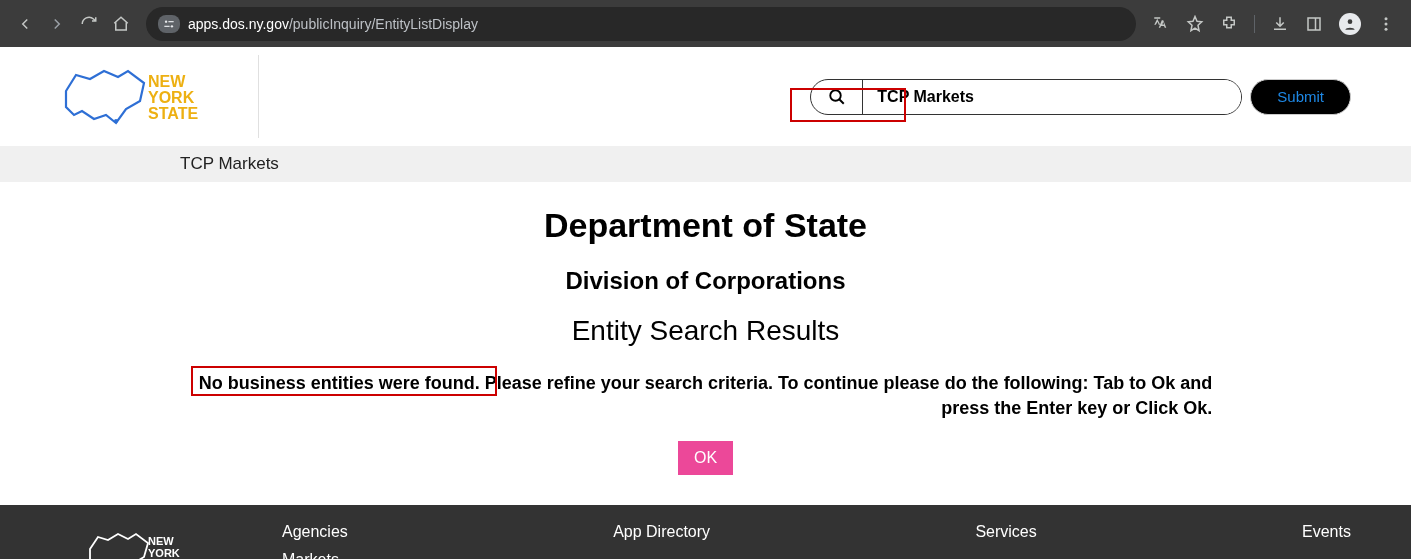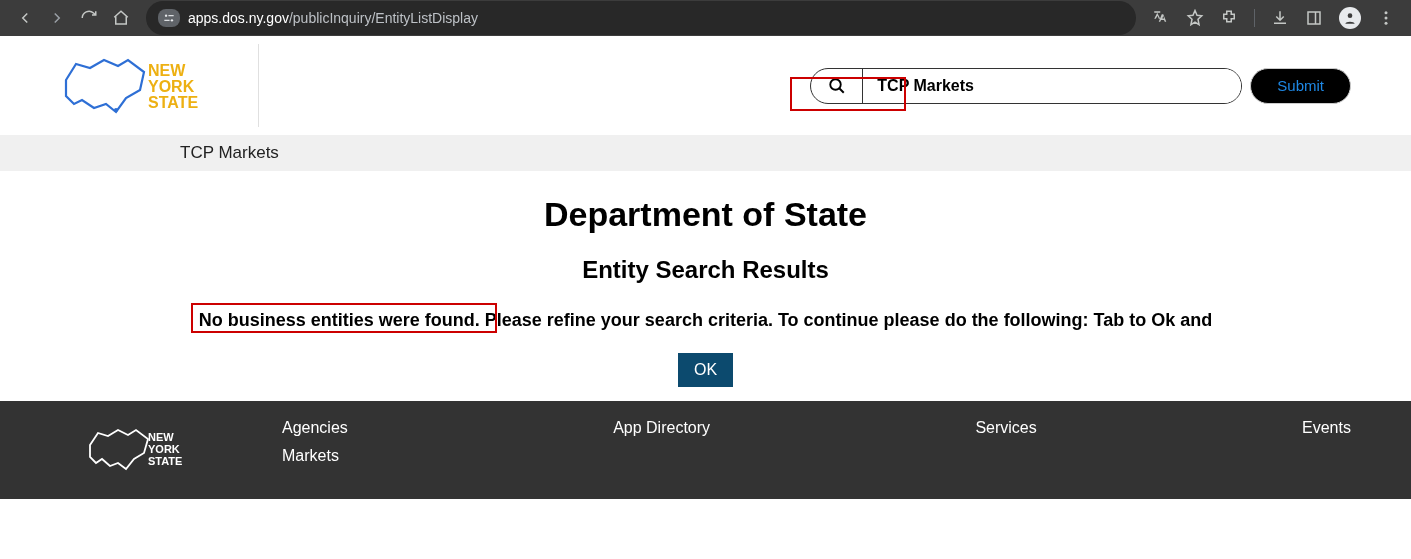--- a/index.html
+++ b/index.html
@@ -1,21 +1,21 @@
 <!DOCTYPE html>
 <html><head>
 <meta charset="utf-8">
 <style>
   * { margin: 0; padding: 0; box-sizing: border-box; }
   body { font-family: Arial, Helvetica, sans-serif; background: #fff; width: 1411px; }
 
   
   .browser-bar {
     background: #3c3c3c;
-    height: 36px;
+    height: 47px;
     display: flex;
     align-items: center;
     padding: 0 8px;
     color: #e8eaed;
   }
   .nav-icons { display: flex; align-items: center; gap: 14px; padding: 0 8px; }
   .nav-icons svg, .right-icons svg { display: block; }
   .addr-wrap {
     flex: 1;
     background: #282828;
@@ -117,37 +117,37 @@
     background: #f0f0f0;
     height: 36px;
     display: flex;
     align-items: center;
     padding-left: 180px;
     font-size: 17px;
     color: #222;
   }
 
   
-  .main { text-align: center; padding: 20px 60px 14px; }
+  .main { text-align: center; padding: 20px 60px 30px; }
   .h1 { font-size: 34px; font-weight: 800; margin: 4px 0 22px; }
   .h2 { font-size: 24px; font-weight: 800; margin-bottom: 20px; }
-  .h3 { font-size: 24px; font-weight: 700; margin-bottom: 24px; }
+  .h3 { font-size: 28px; font-weight: 400; margin-bottom: 24px; }
   .msg-block { position: relative; display: inline-block; text-align: right; }
   .msg-text { font-size: 18px; font-weight: 700; line-height: 1.4; }
   .red-box-msg {
     position: absolute;
     border: 2px solid #c00;
     left: -8px;
     top: -5px;
     width: 306px;
     height: 30px;
     pointer-events: none;
   }
   .ok-btn {
-    background: #0c4a6e;
+    background: #ec4899;
     color: #fff;
     border: none;
     padding: 8px 16px;
     font-size: 16px;
     margin-top: 20px;
     cursor: pointer;
   }
 
   
   .footer {
@@ -274,25 +274,27 @@
   </div>
   <div class="red-box-input"></div>
 </div>
 
 <div class="term-bar">
   <span>TCP Markets</span>
 </div>
 
 <div class="main">
   <div class="h1">Department of State</div>
+  <div class="h2">Division of Corporations</div>
   <div class="h3">Entity Search Results</div>
   <div class="msg-block">
     <div class="red-box-msg"></div>
     <div class="msg-text">
       <span>No business entities were found.</span><span> Please refine your search criteria. To continue please do the following: Tab to Ok and</span><br>
+      <span>press the Enter key or Click Ok.</span>
     </div>
   </div>
   <div>
     <button class="ok-btn">OK</button>
   </div>
 </div>
 
 <div class="footer">
   <div class="footer-logo">
     <svg width="110" height="58" viewBox="0 0 110 58">

